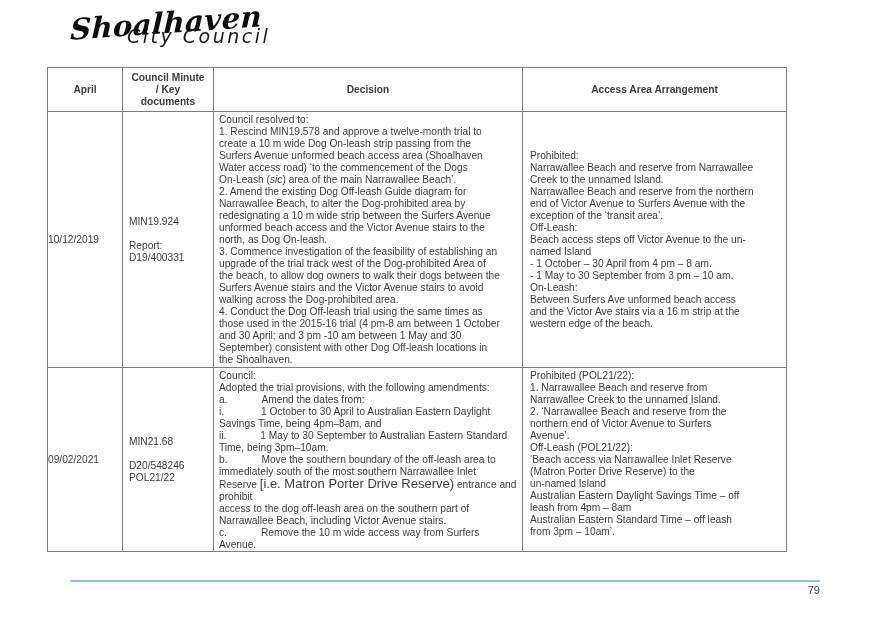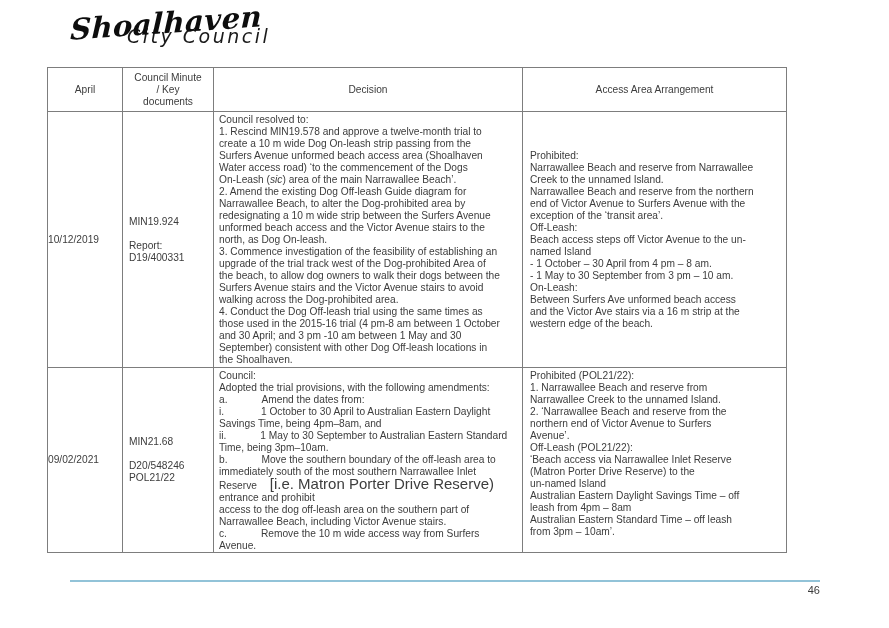--- a/index.html
+++ b/index.html
@@ -40,39 +40,39 @@
   }
   table.minutes th, table.minutes td {
     border: 1px solid #7d7d7d;
     font-size: 10.2px;
     line-height: 12px;
     padding: 0;
     vertical-align: top;
     overflow: hidden;
   }
   table.minutes th {
-    font-weight: normal;
+    font-weight: bold;
     text-align: center;
     vertical-align: middle;
     height: 43px;
   }
   tr.row-1 { height: 256px; }
   tr.row-2 { height: 184px; }
 
   .cell-date { text-align: left; vertical-align: middle !important; }
   .cell-minute { vertical-align: middle !important; padding: 0 4px 0 6px !important; }
   .cell-decision { padding: 2px 4px 0 5px !important; }
   .cell-access { padding: 0 6px 0 7px !important; }
   .v-center { vertical-align: middle !important; }
   .v-top { vertical-align: top !important; padding-top: 2px !important; }
 
   .pre { white-space: pre-line; }
   .b { font-weight: normal; }
   .i { font-style: italic; text-align: center; }
-  .small { font-size: 15px; margin-left: 10px; }
+  .small { font-size: 13px; }
 
   
   .footer-rule {
     position: absolute; left: 70px; top: 580px;
     width: 750px; height: 2px;
     background: #92c3d8;
   }
   .page-number {
     position: absolute; left: 790px; top: 584px;
     width: 30px; text-align: right;
@@ -190,15 +190,15 @@
 Australian Eastern Daylight Savings Time – off
 leash from 4pm – 8am
 Australian Eastern Standard Time – off leash
 from 3pm – 10am’.</div>
       </td>
     </tr>
   </tbody>
     </table>
 
   <div class="footer-rule"></div>
-  <div class="page-number">46</div>
+  <div class="page-number">79</div>
 
 </div>
 
 </body></html>

